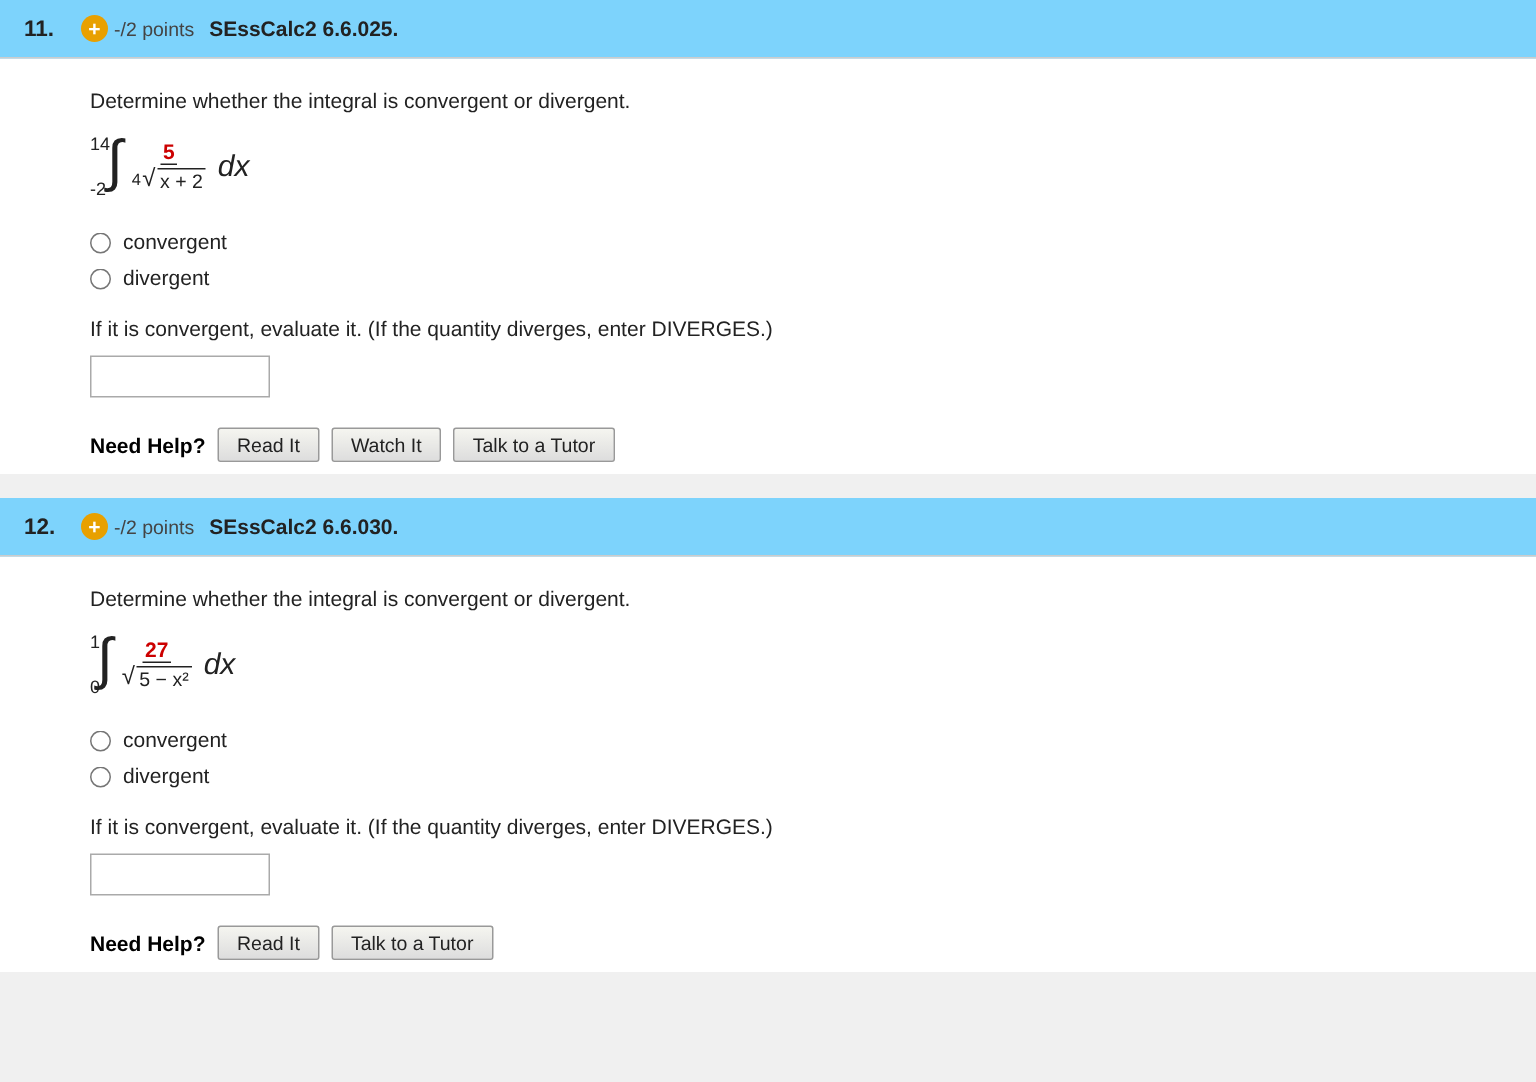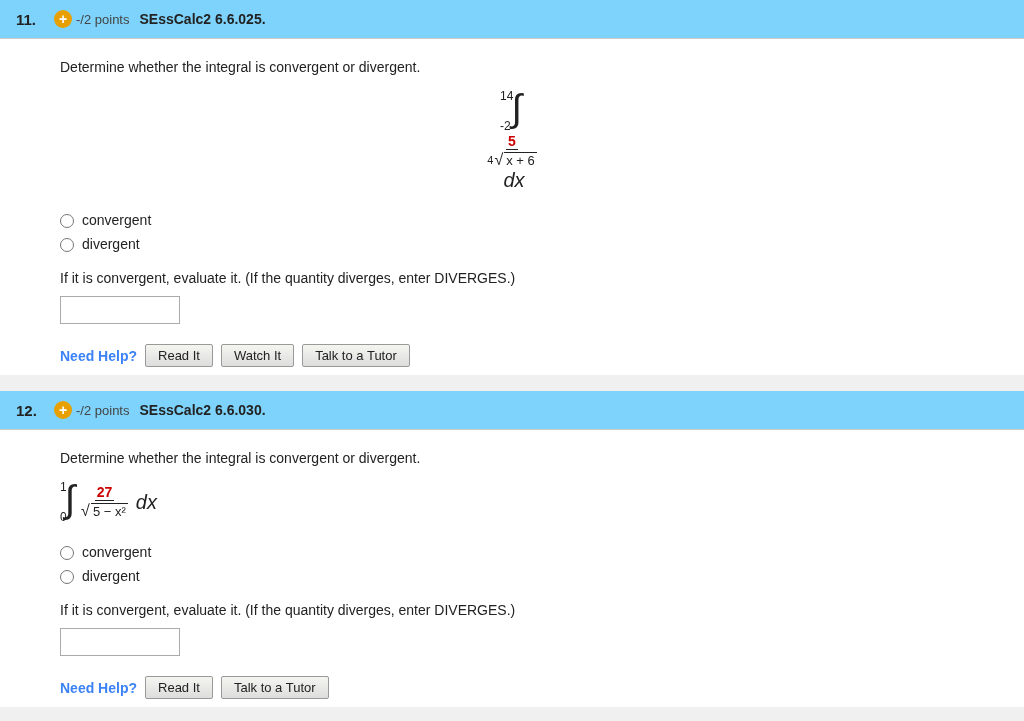--- a/index.html
+++ b/index.html
@@ -137,42 +137,41 @@
     }
 
     .need-help-row {
       display: flex;
       align-items: center;
       gap: 8px;
       margin-top: 6px;
     }
 
     .need-help-label {
-      color: #3b82f6;
+      color: #000000;
       font-weight: bold;
       font-size: 14px;
     }
 
     .help-button {
       border: 1px solid #999;
       background: linear-gradient(to bottom, #f5f5f0, #ddd);
       padding: 3px 12px;
       font-size: 13px;
       cursor: pointer;
       color: #222;
       border-radius: 2px;
     }
 
     
     .formula-container {
       display: flex;
       align-items: center;
       margin: 12px 0 20px 0;
       font-size: 15px;
-      flex-direction: column;
     }
 
     .formula-container-2 {
       display: flex;
       align-items: center;
       margin: 12px 0 20px 0;
       font-size: 15px;
     }
   </style>
 </head>
@@ -199,21 +198,21 @@
         </div>
         <span style="font-size:38px; line-height:1; display:inline-block;">∫</span>
       </div>
 
       <div class="fraction">
         <span class="numerator">5</span>
         <span class="denominator">
 
           <span style="font-size:11px; vertical-align:super;">4</span>
             <span style="font-size:16px;">√</span>
-            <span style="border-top:1.5px solid #222; padding: 0 2px; font-size:13px;">x + 6</span>
+            <span style="border-top:1.5px solid #222; padding: 0 2px; font-size:13px;">x + 2</span>
         </span>
       </div>
 
       <span class="dx-text">dx</span>
     </div>
 
     <div class="radio-group">
       <label class="radio-item">
         <input type="radio" name="q11" value="convergent" style="">
         <span>convergent</span>

